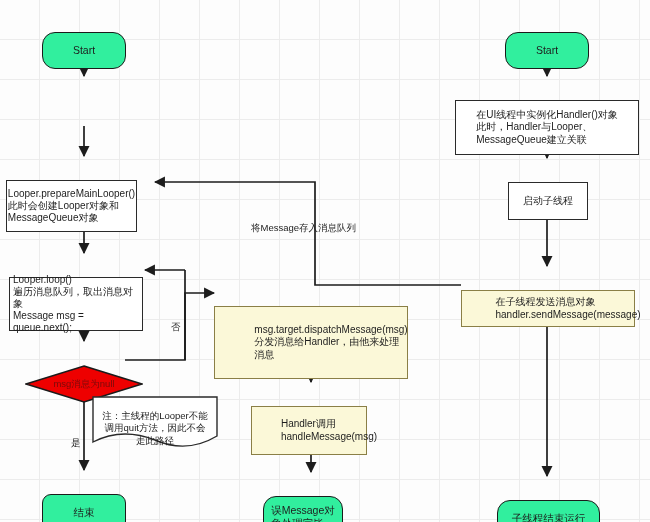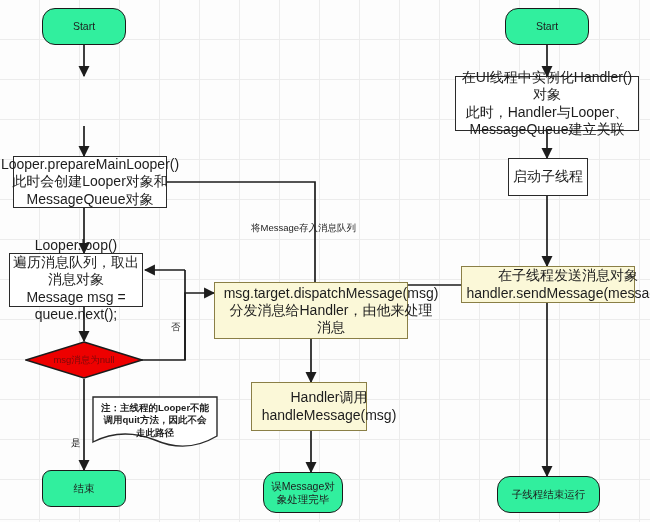--- a/index.html
+++ b/index.html
@@ -30,42 +30,43 @@
     width: 650px;
     height: 522px;
     pointer-events: none;
   }
   .node {
     position: absolute;
     box-sizing: border-box;
     display: flex;
     align-items: center;
     justify-content: center;
-    text-align: center;
+    text-align: left;
     color: #1d1d1d;
     line-height: 1.22;
     z-index: 3;
+    margin-top: 24px;
   }
   .node .txt {
     display: block;
     white-space: pre-line;
     padding: 0 3px;
   }
   
   .terminal {
     background: #31ef9e;
     border: 1.4px solid #1b1b1b;
     border-radius: 13px;
     font-size: 10.5px;
   }
   
   .process {
     background: #ffffff;
     border: 1.4px solid #2a2a2a;
-    font-size: 14px;
+    font-size: 10px;
   }
   
   .process.yellow {
     background: #fbf8d8;
     border: 1.4px solid #8a7f46;
     padding-left: 40px;
   }
   
   .decision {
     width: 0;
@@ -91,22 +92,21 @@
     position: absolute;
     box-sizing: border-box;
     z-index: 3;
     display: flex;
     align-items: flex-start;
     justify-content: center;
     text-align: center;
     font-size: 9.5px;
     line-height: 1.3;
     color: #1d1d1d;
-    padding-top: 6px;
-    font-weight: bold;
+    padding-top: 14px;
   }
   .note .note-shape {
     position: absolute;
     left: 0;
     top: 0;
     width: 100%;
     height: 100%;
     z-index: -1;
   }
   .note .txt {
@@ -167,21 +167,21 @@
     <g stroke="#1d1d1d" stroke-width="1.7" fill="none">
       <path d="M 185 360 L 185 270"></path>
     </g>
   </svg>
 
   <div class="node terminal" style="left:42px; top:8px; width:84px; height:37px;">
     <span class="txt">Start</span>
   </div>
 
 
-  <div class="node process" style="left:13px; top:156px; width:154px; height:52px;">
+  <div class="node process" style="left:6px; top:156px; width:131px; height:52px;">
     <span class="txt">Looper.prepareMainLooper()
 此时会创建Looper对象和
 MessageQueue对象</span>
   </div>
 
   <div class="node process" style="left:9px; top:253px; width:134px; height:54px;">
     <span class="txt">Looper.loop()
 遍历消息队列，取出消息对象
 Message msg = queue.next();</span>
   </div>
@@ -199,21 +199,21 @@
     </svg>
     <span class="txt">注：主线程的Looper不能
 调用quit方法，因此不会
 走此路径</span>
   </div>
 
   <div class="node terminal" style="left:42px; top:470px; width:84px; height:37px;border-radius:9px;">
     <span class="txt">结束</span>
   </div>
 
-  <div class="node process yellow" style="left:214px; top:282px; width:194px; height:57px;">
+  <div class="node process yellow" style="left:214px; top:282px; width:194px; height:73px;">
     <span class="txt">msg.target.dispatchMessage(msg)
 分发消息给Handler，由他来处理消息</span>
   </div>
 
   <div class="node process yellow" style="left:251px; top:382px; width:116px; height:49px;">
     <span class="txt">Handler调用
 handleMessage(msg)</span>
   </div>
 
   <div class="node terminal" style="left:263px; top:472px; width:80px; height:41px;">

